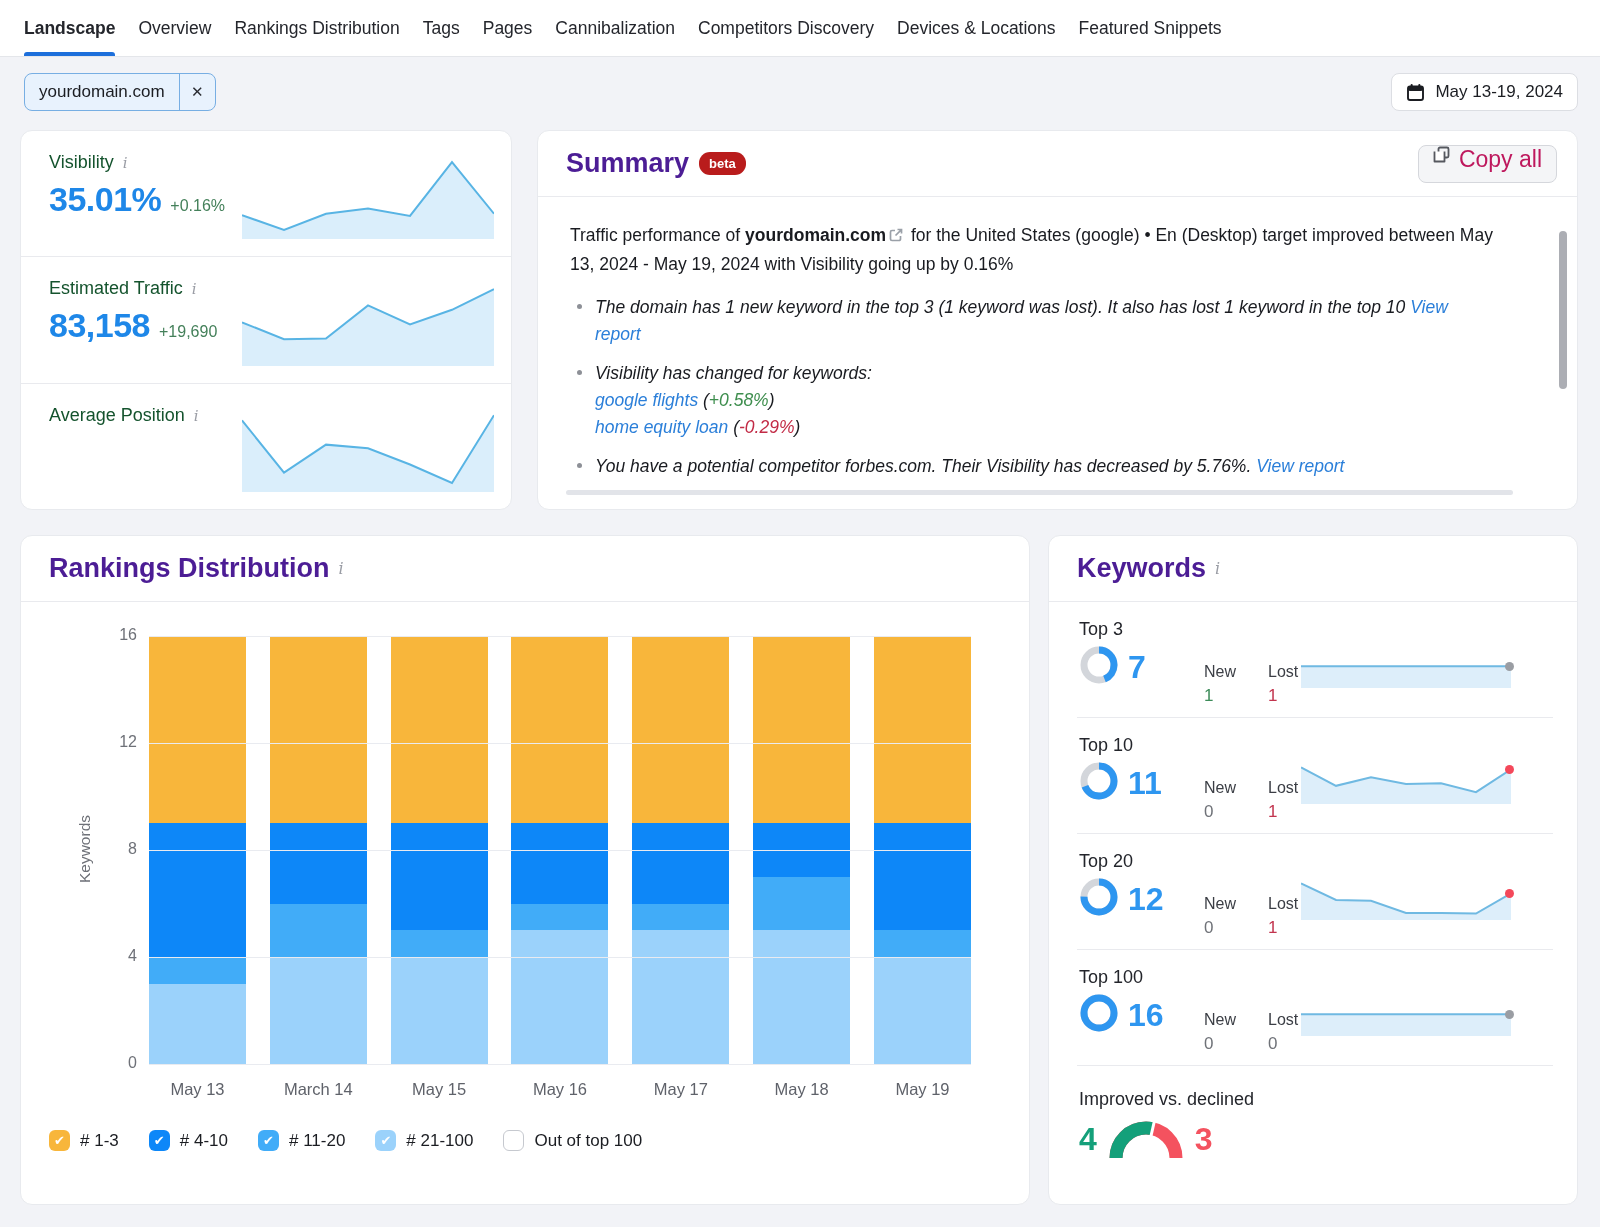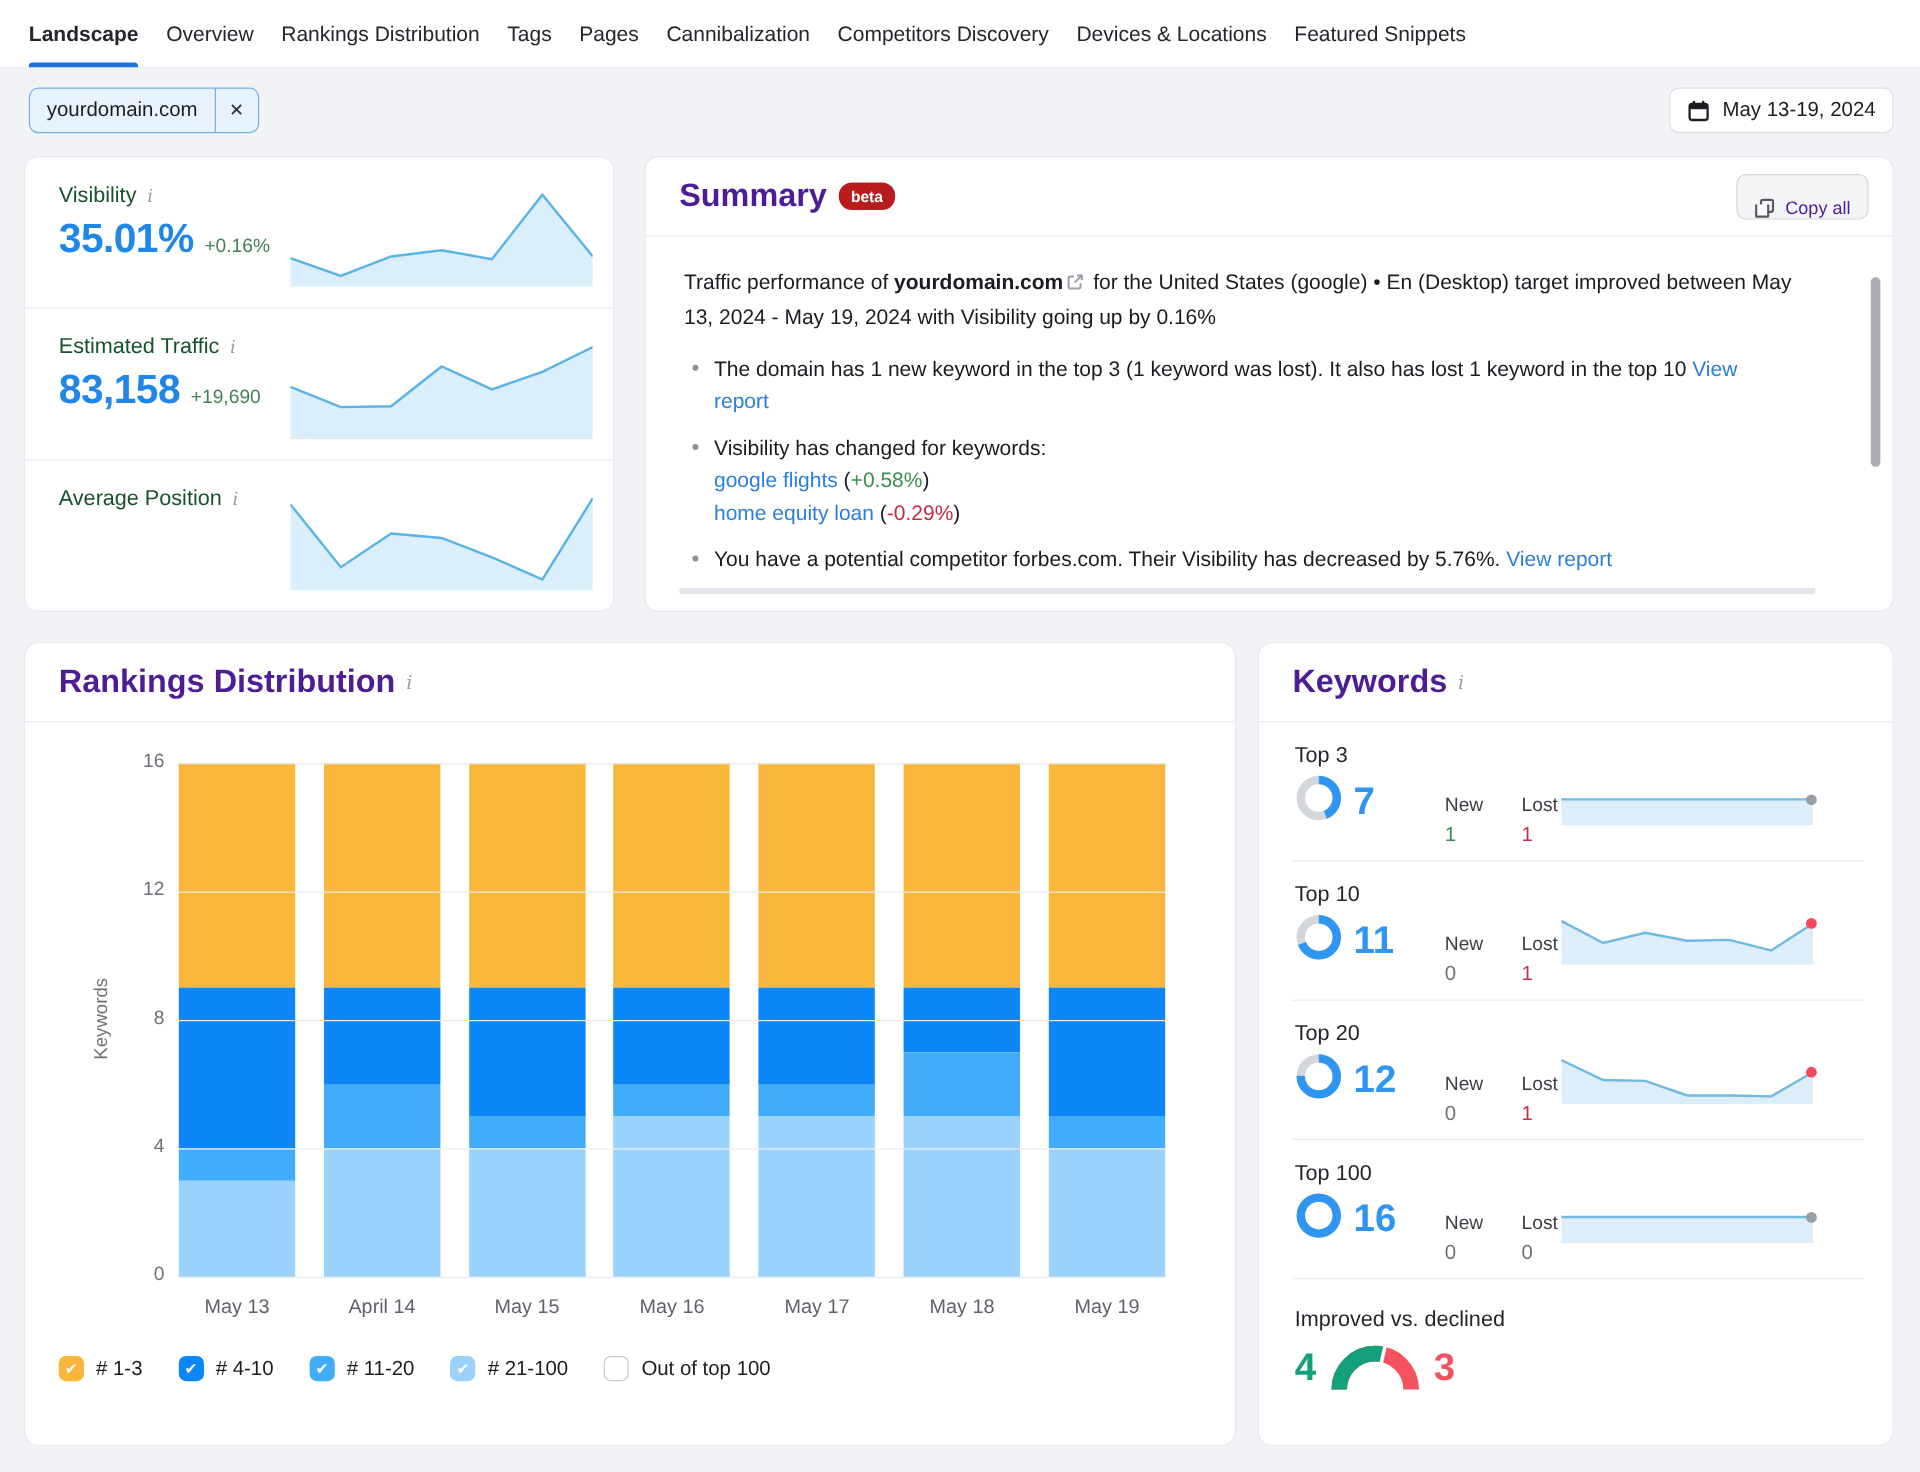--- a/index.html
+++ b/index.html
@@ -47,29 +47,29 @@
   .m-value-row { margin-top:7px; display:flex; align-items:baseline; }
   .m-value { font-size:34px; font-weight:700; color:#1e87e8; letter-spacing:-0.5px; }
   .m-change { font-size:16px; color:#44805a; margin-left:9px; }
   .spark { position:absolute; right:17px; bottom:17px; width:252px; height:80px; }
   .spark svg, .kw-spark svg { position:absolute; inset:0; width:100%; height:100%; }
   .spark-dot { position:absolute; width:9px; height:9px; border-radius:50%; right:-3px; }
   
   .sum-head { height:66px; border-bottom:1px solid #e9eaee; display:flex; align-items:center; padding:0 20px 0 28px; }
   .sum-title, .panel-title { font-size:27px; font-weight:700; color:#4c1d95; }
   .beta { background:#b91c1c; color:#fff; font-size:13px; font-weight:700; border-radius:11px; padding:4px 10px; margin-left:10px; }
-  .copy-btn { margin-left:auto; height:38px; display:flex; align-items:flex-end; gap:9px; background:#f4f5f7; border:1px solid #d5d7dc; border-radius:8px; padding:0 14px; font-size:15px; color:#4c1d95; font-family:inherit; cursor:pointer; }
+  .copy-btn { margin-left:auto; height:38px; display:flex; align-items:flex-start; gap:9px; background:#f4f5f7; border:1px solid #d5d7dc; border-radius:8px; padding:0 14px; font-size:23px; color:#be185d; font-family:inherit; cursor:pointer; }
   .sum-body { position:absolute; top:66px; left:0; right:0; bottom:0; padding:25px 80px 0 32px; font-size:17.5px; line-height:1.52; color:#191b20; }
   .sum-body .bold { font-weight:700; }
   .link { color:#2b7fd9; cursor:pointer; }
   .pos { color:#3e8e4e; }
   .neg { color:#c22b46; }
   .ext { display:inline-block; vertical-align:-2px; margin:0 2px; }
   .sum-bullets { list-style:none; margin-top:17px; }
-  .sum-bullets li { position:relative; padding-left:25px; margin-bottom:13px; }
+  .sum-bullets li { position:relative; padding-left:25px; margin-bottom:13px;font-style:italic; }
   .sum-bullets li .dot { position:absolute; left:7px; top:10px; width:5px; height:5px; border-radius:50%; background:#8d9097; }
   .v-scrollbar { position:absolute; right:10px; top:100px; width:8px; height:158px; background:#acaeb4; border-radius:4px; cursor:pointer; }
   .h-scrollbar { position:absolute; left:28px; right:64px; bottom:14px; height:5px; background:#e2e4e9; border-radius:3px; cursor:pointer; }
   
   .panel-head { height:66px; border-bottom:1px solid #e9eaee; display:flex; align-items:center; padding:0 28px; }
   .panel-head .info { font-size:16px; }
   .chart-area { position:absolute; top:66px; left:0; right:0; bottom:0; }
   .grid-line { position:absolute; left:128px; width:822px; height:1px; background:#e9ebf0; }
   .y-tick { position:absolute; left:60px; width:56px; text-align:right; font-size:16px; color:#6e7178; }
   .y-label { position:absolute; left:30px; font-size:15.5px; color:#6e7178; transform:rotate(-90deg); transform-origin:center; white-space:nowrap; }
@@ -247,21 +247,21 @@
         </div>
         <div class="bar" style="height: 100%;">
           <div class="bar-seg" style="height: 43.75%; background: rgb(248, 182, 59);"></div>
           <div class="bar-seg" style="height: 25%; background: rgb(13, 135, 248);"></div>
           <div class="bar-seg" style="height: 6.25%; background: rgb(65, 172, 248);"></div>
           <div class="bar-seg" style="height: 25%; background: rgb(155, 210, 251);"></div>
         </div>
       </div>
     <div class="x-labels" id="xLabels">
         <span>May 13</span>
-        <span>April 14</span>
+        <span>March 14</span>
         <span>May 15</span>
         <span>May 16</span>
         <span>May 17</span>
         <span>May 18</span>
         <span>May 19</span>
       </div>
     <div class="legend" id="legend">
         <div class="legend-item">
           <span class="cbox" style="background: rgb(248, 182, 59);">✔</span>
           <span class="legend-label"># 1-3</span>

